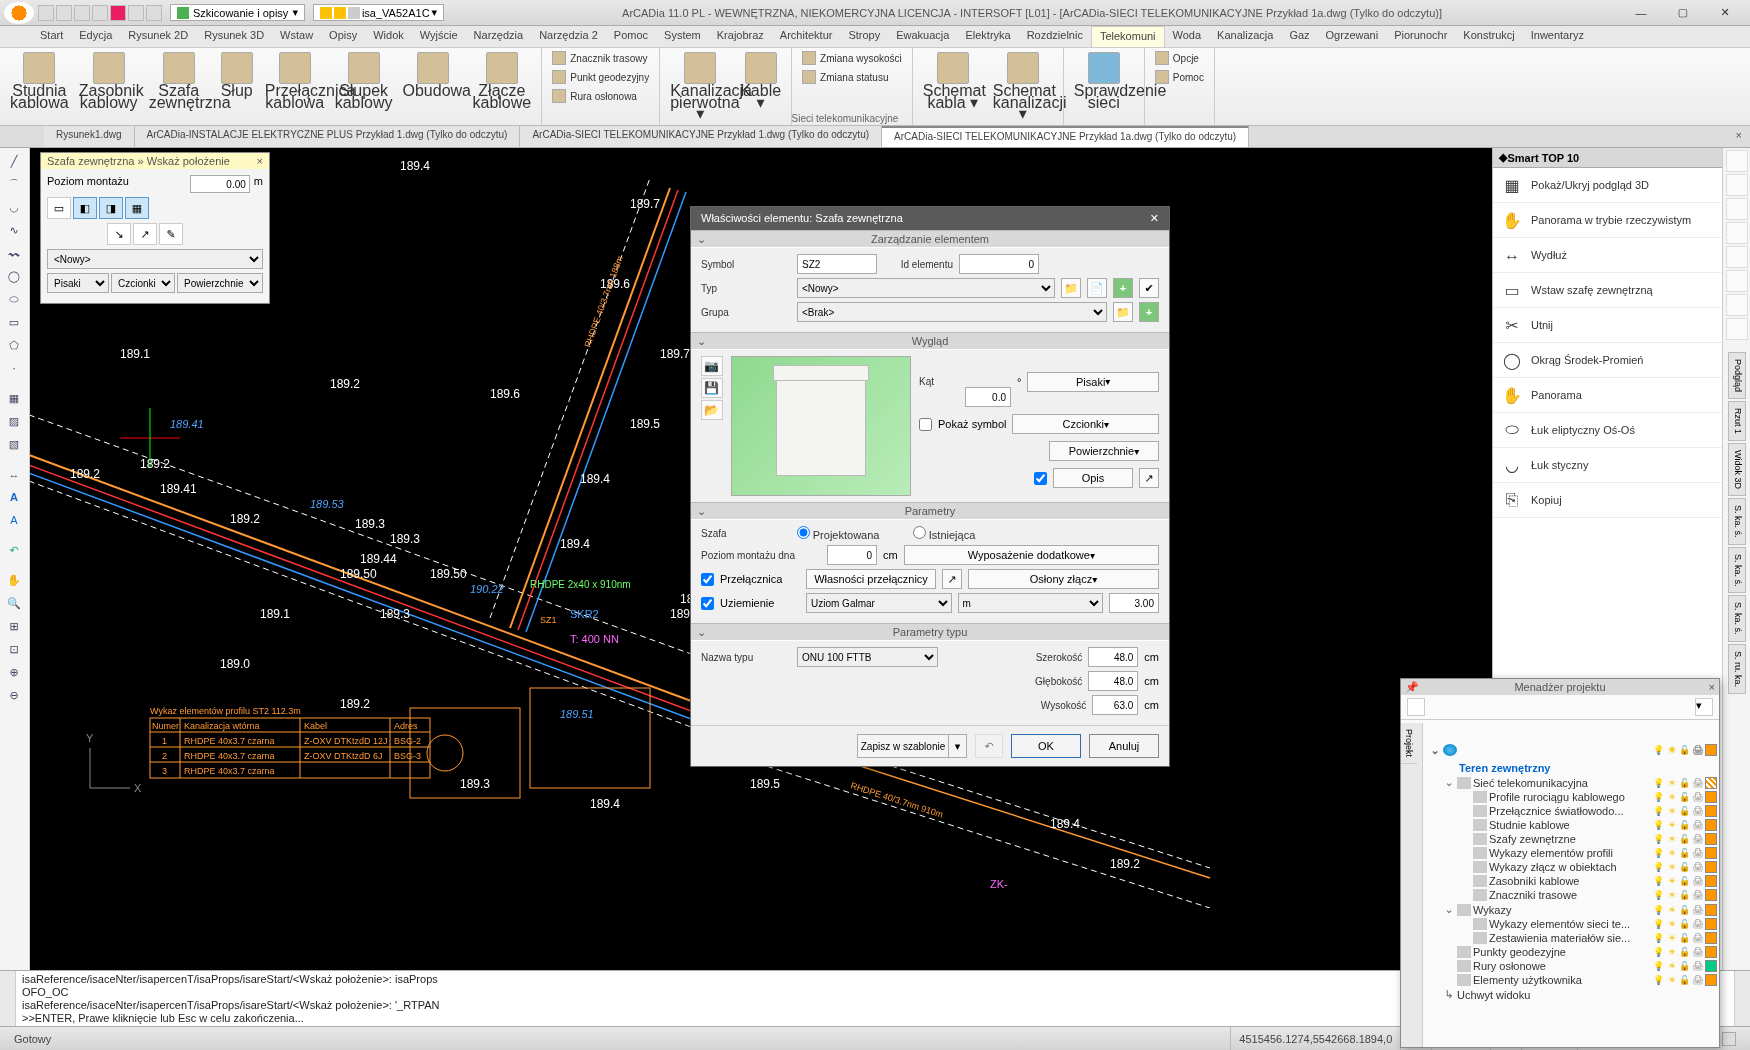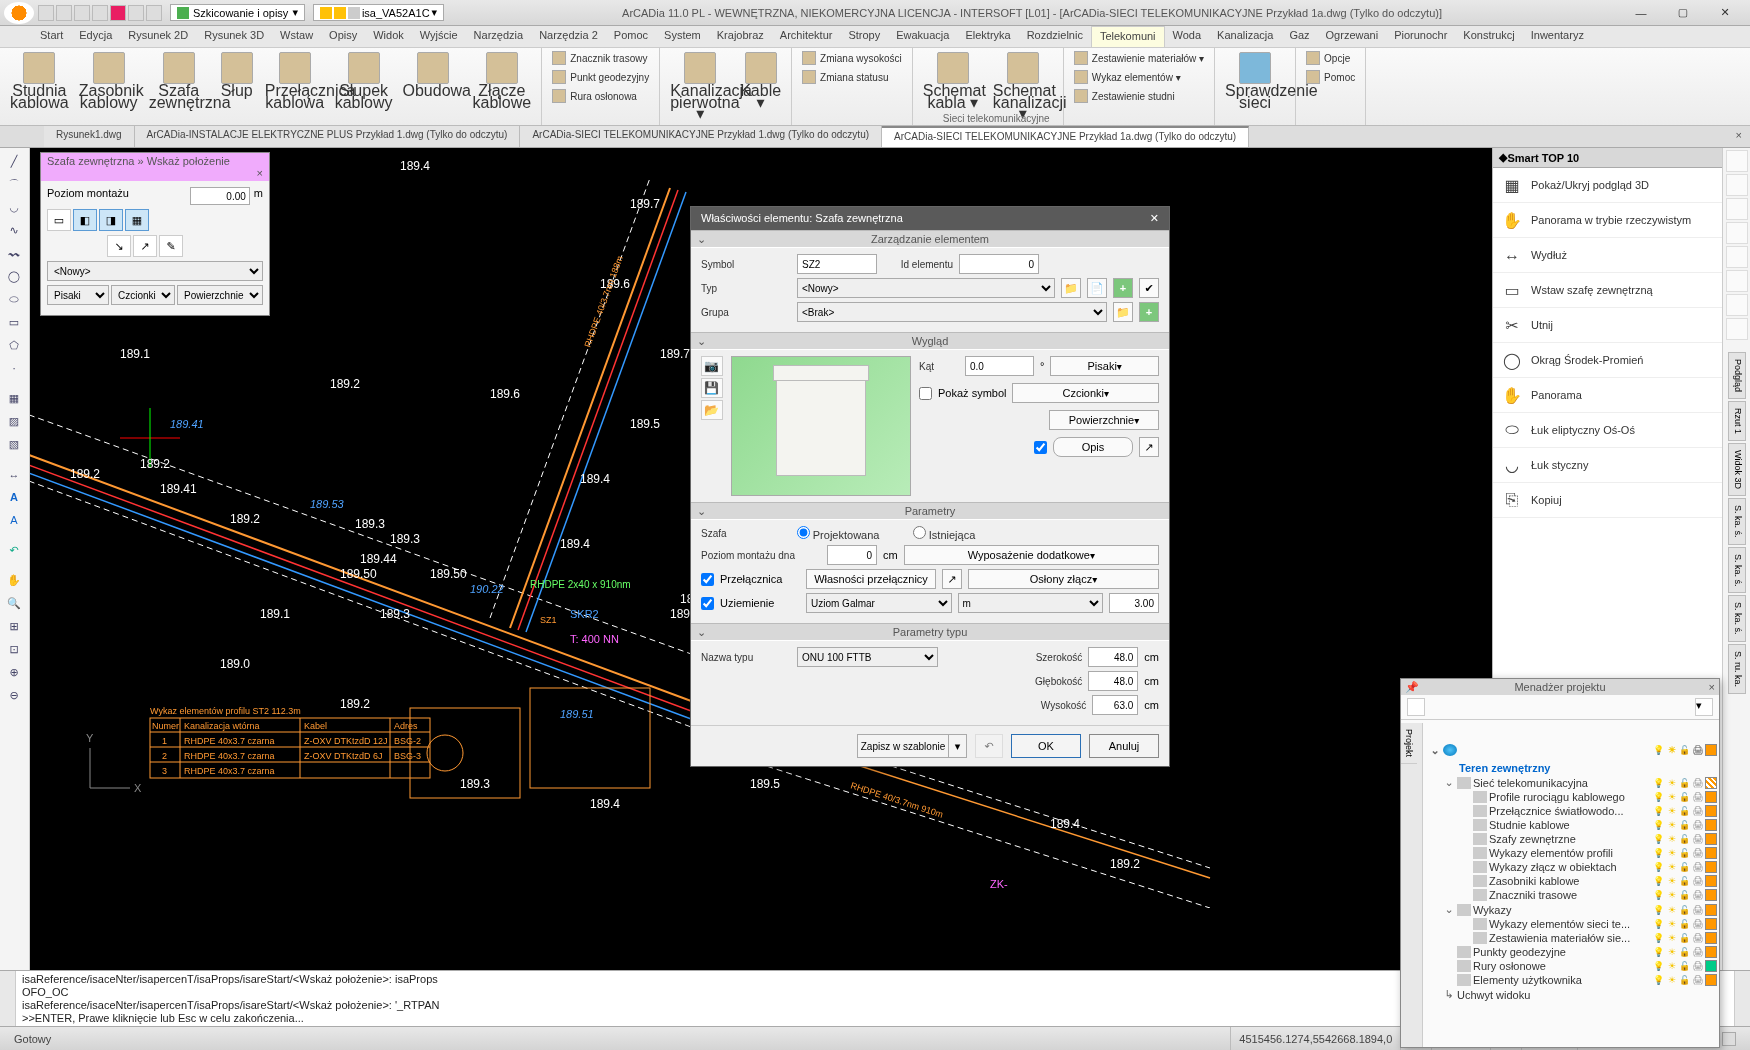--- a/index.html
+++ b/index.html
@@ -45,21 +45,21 @@
 .main { position:absolute; top:148px; bottom:58px; left:0; right:0; display:flex; }
 .lefttools { width:30px; background:#f4f4f4; border-right:1px solid #ccc; display:flex; flex-direction:column; gap:1px; padding:2px;}
 .lefttools div { width:24px; height:22px; display:flex; align-items:center; justify-content:center; color:#446; border:1px solid transparent;}
 .lefttools .sep{height:6px;}
 
 .canvas { flex:1; background:#000; position:relative; overflow:hidden; }
 .canvas svg { position:absolute; top:0; left:0; }
 
 
 .floatpanel { position:absolute; top:4px; left:10px; width:230px; background:#f4f4f4; border:1px solid #888; box-shadow:2px 2px 6px rgba(0,0,0,.3);}
-.floatpanel .fphead { background:#f0abfc; padding:2px 6px; display:flex; font-size:10px; color:#555;flex-direction:column;}
+.floatpanel .fphead { background:#fef9c3; padding:2px 6px; display:flex; font-size:10px; color:#555;}
 .floatpanel .fphead .fx{margin-left:auto;}
 .floatpanel .fpbody { padding:6px; }
 .floatpanel .fprow { display:flex; align-items:flex-start; gap:4px; margin-bottom:4px;}
 .floatpanel input[type=text]{flex:none;width:60px;height:18px;border:1px solid #aaa;padding:0 3px;font-size:10px;text-align:right;}
 .floatpanel .iconrow{display:flex;gap:2px;margin:4px 0;}
 .floatpanel .iconrow span{width:24px;height:22px;border:1px solid #ccc;background:#fff;display:flex;align-items:center;justify-content:center;}
 .floatpanel .iconrow span.sel{background:#cde6f7;border-color:#5b9bd5;}
 .floatpanel select{height:20px;border:1px solid #aaa;font-size:10px;padding:0 2px;}
 
 
@@ -288,27 +288,20 @@
         <div class="ribbtn">
           <div class="ricon"></div>
           <span>Schemat</span>
           <span>kabla ▾</span>
         </div>
         <div class="ribbtn">
           <div class="ricon"></div>
           <span>Schemat</span>
           <span>kanalizacji ▾</span>
         </div>
-      </div>
-    </div>
-  <div class="ribgroup">
-      <div class="items" style="flex-direction:column;align-items:flex-start;gap:3px;" id="rg6">
-        <div class="ribsmall"><span class="sicon"></span>Zestawienie materiałów ▾</div>
-        <div class="ribsmall"><span class="sicon"></span>Wykaz elementów ▾</div>
-        <div class="ribsmall"><span class="sicon"></span>Zestawienie studni</div>
       </div>
     </div>
   <div class="ribgroup">
       <div class="items" id="rg7">
         <div class="ribbtn">
           <div class="ricon blue"></div>
           <span>Sprawdzenie</span>
           <span>sieci</span>
         </div>
       </div>
@@ -533,35 +526,35 @@
           <span>📷</span>
           <span>💾</span>
           <span>📂</span>
         </div>
         <div class="preview">
             <div class="cabinet"></div>
           </div>
         <div style="flex:1;display:flex;flex-direction:column;gap:3px;">
           <div class="prow">
               <label style="width:40px;">Kąt</label>
-            <input type="text" style="width: 69px; text-align: left;" value="0.0">
+            <input type="text" style="width: 46px; text-align: right; margin-top: 31px;" value="0.0">
             <span>°</span>
             <div class="widebtn" style="flex:1;"><span>Pisaki</span> ▾</div>
           </div>
           <div class="prow">
               <input type="checkbox" style="">
               <span>Pokaż symbol</span>
             <div class="widebtn" style="flex:1;margin-left:auto;"><span>Czcionki</span> ▾</div>
             </div>
           <div class="prow" style="justify-content:flex-end;">
               <div class="widebtn" style="width:110px;"><span>Powierzchnie</span> ▾</div>
             </div>
           <div class="prow" style="justify-content:flex-end;">
               <input type="checkbox" checked="" style="">
-            <div class="widebtn" style="width:80px;border-radius:8px;">
+            <div class="widebtn" style="width:80px;">
                 <span>Opis</span>
               </div>
             <span class="minibtn">↗</span>
             </div>
         </div>
       </div>
       <div class="section"><span class="chev">⌄</span><span>Parametry</span></div>
       <div class="secbody">
         <div class="prow">
             <label>Szafa</label>

